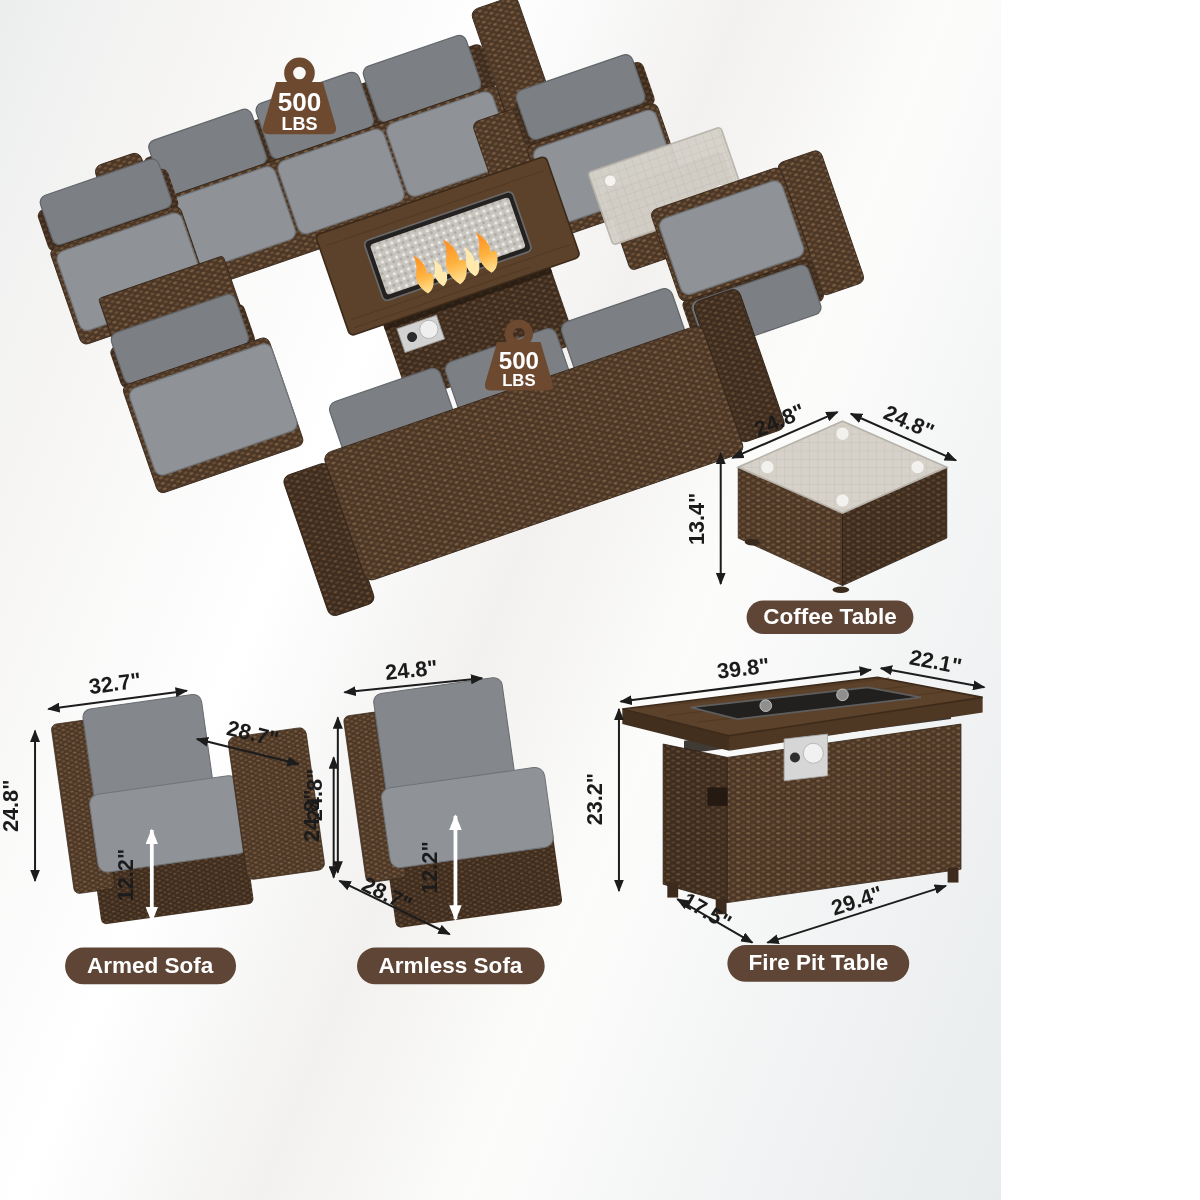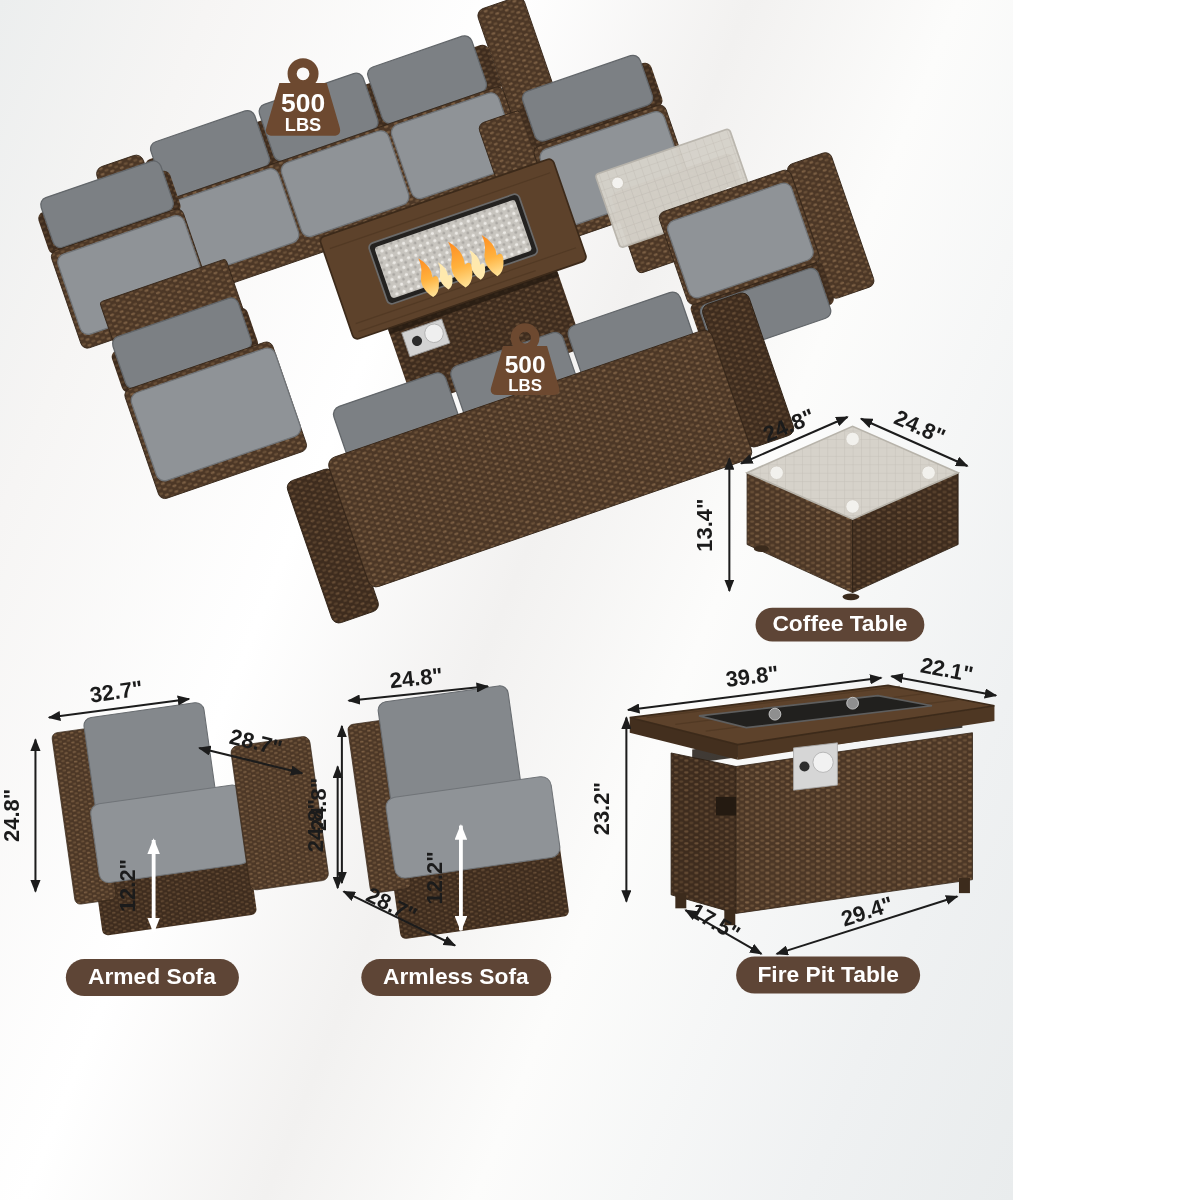--- a/index.html
+++ b/index.html
@@ -1,20 +1,19 @@
 <!DOCTYPE html>
 <html><head>
 <meta charset="utf-8">
 <style>
   html,body{margin:0;padding:0;}
   .canvas{
     position:relative;width:1001px;height:1200px;overflow:hidden;
     font-family:"Liberation Sans",sans-serif;
     background:linear-gradient(112deg,#eceeee 0%,#f6f5f4 14%,#ffffff 34%,#f2f1f0 50%,#fcfcfb 64%,#eff1f2 86%,#e9eced 100%);
-    padding-left:12px;
   }
   .scene-svg{position:absolute;inset:0;}
   text{font-family:"Liberation Sans",sans-serif;}
   .dim{font-size:26px;font-weight:bold;fill:#1b1b1b;text-anchor:middle;}
   .dimw{font-size:26px;font-weight:bold;fill:#1b1b1b;text-anchor:middle;}
   .pill-text{font-size:27px;font-weight:bold;fill:#ffffff;text-anchor:middle;}
   .badge-num{font-size:29px;font-weight:bold;fill:#ffffff;text-anchor:middle;}
   .badge-unit{font-size:20px;font-weight:bold;fill:#ffffff;text-anchor:middle;}
   .arr{stroke:#1c1c1c;stroke-width:2.4;fill:none;marker-start:url(#ab);marker-end:url(#ab);}
   .arrw{stroke:#ffffff;stroke-width:4.5;fill:none;marker-start:url(#aw);marker-end:url(#aw);}

